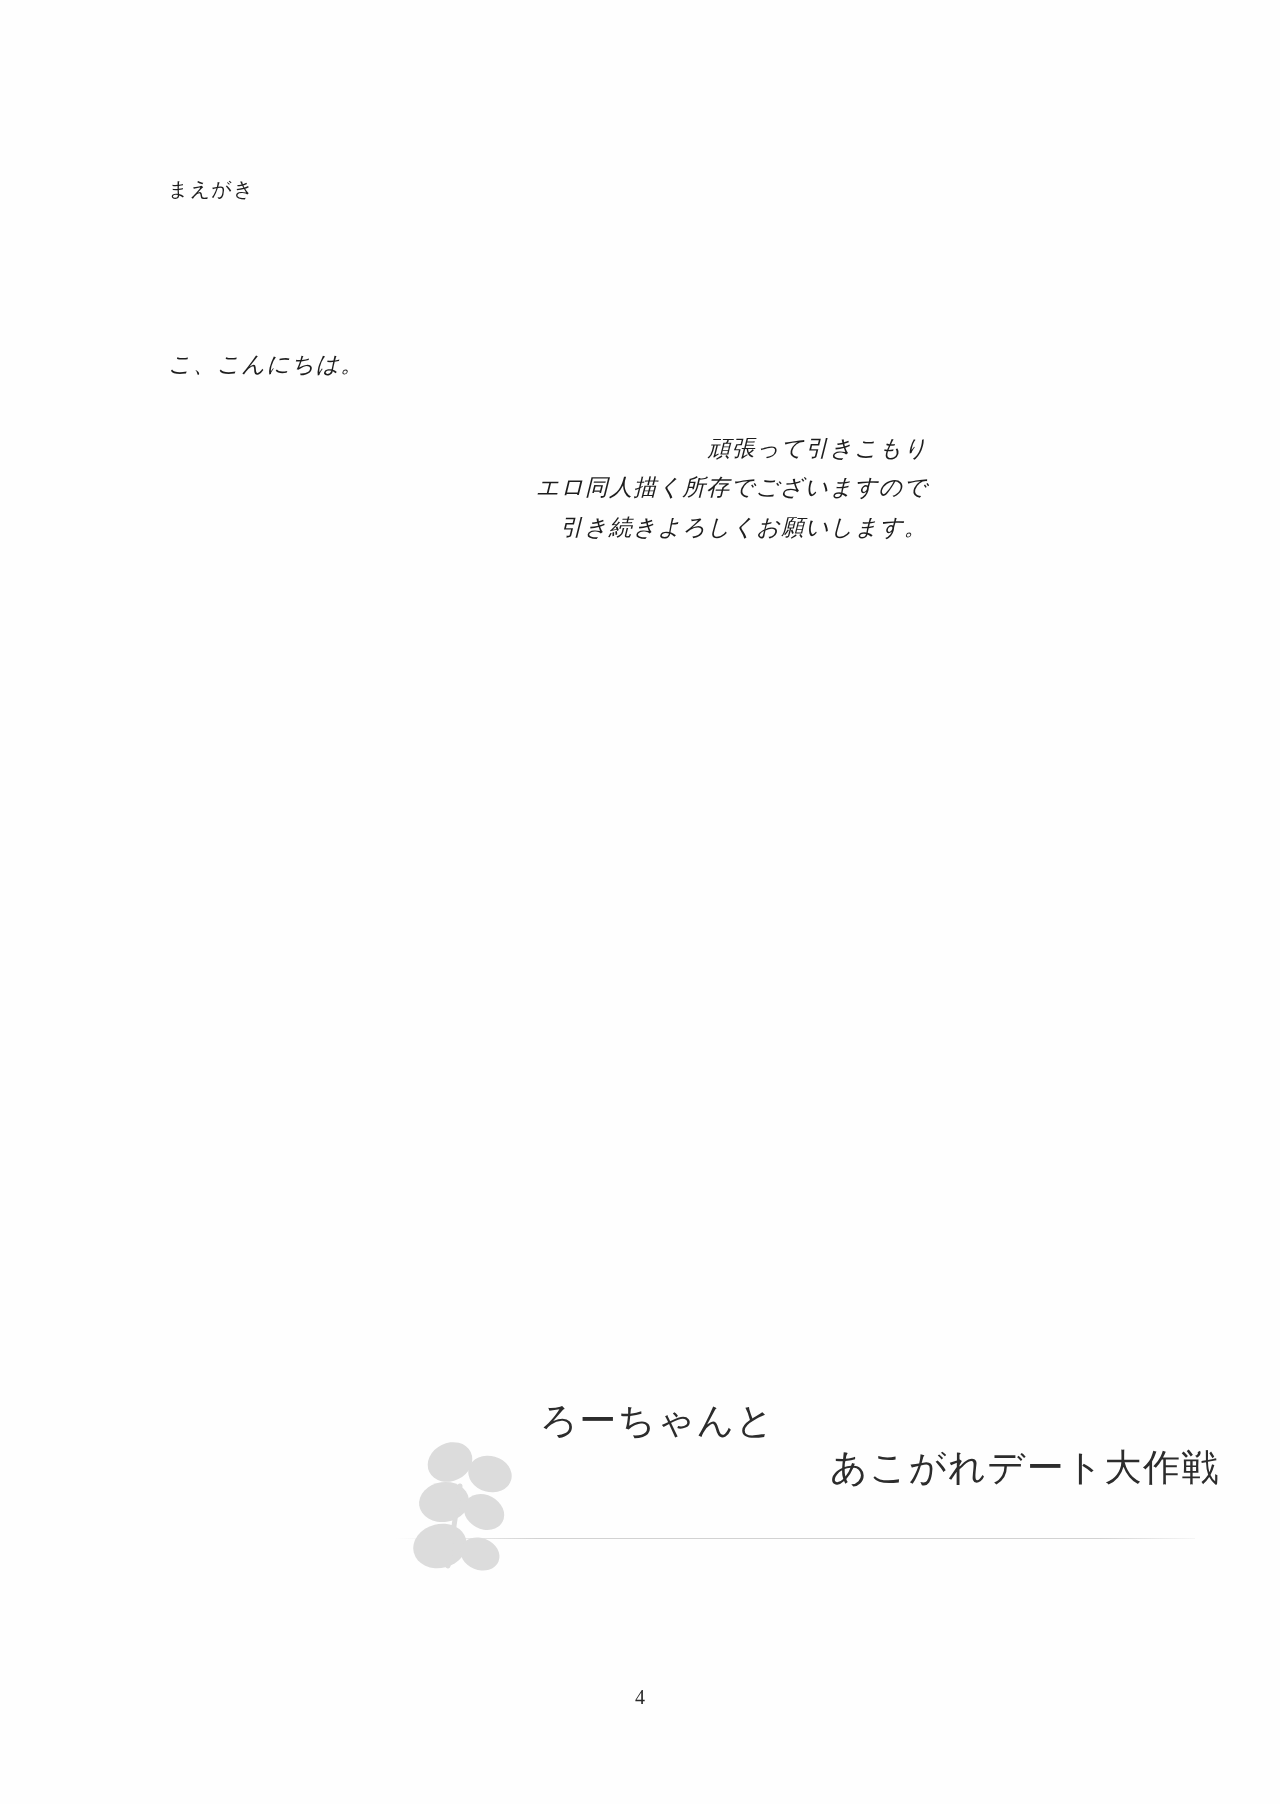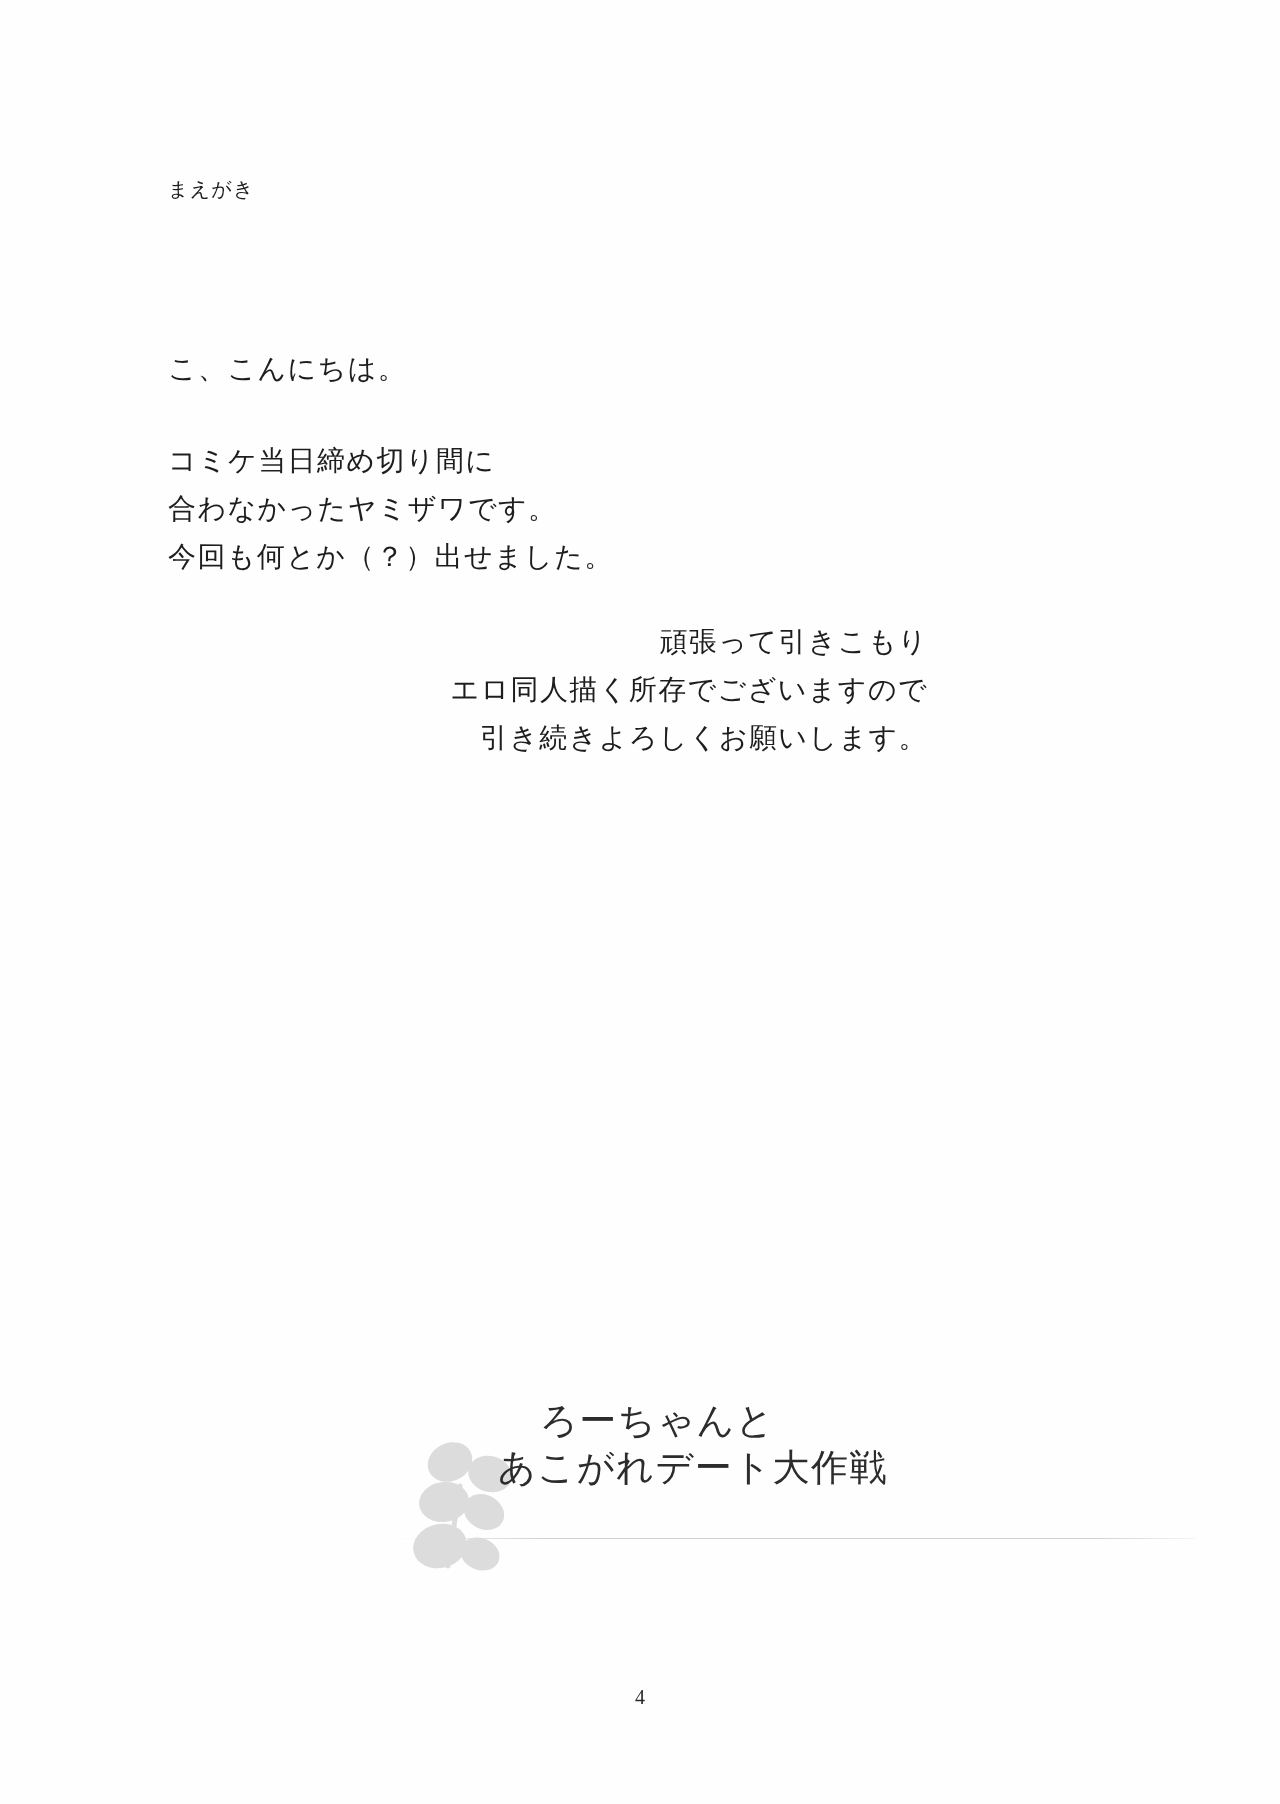--- a/index.html
+++ b/index.html
@@ -35,26 +35,27 @@
 
   
   .body-block {
     position: absolute;
     left: 168px;
     top: 345px;
     width: 760px;
   }
 
   .para {
-    font-size: 28px;
+    font-size: 23px;
     line-height: 1.72;
     letter-spacing: 0.05em;
     color: #1d1d1d;
     margin: 0 0 36px 0;
     white-space: pre-line;
+    font-style: italic;
   }
   .para:last-child { margin-bottom: 0; text-align: right; }
 
   .para-greeting { margin-bottom: 44px; }
 
   
   .footer-art {
     position: absolute;
     left: 0;
     top: 1390px;
@@ -87,21 +88,21 @@
     width: 700px;
     color: #2c2c2c;
   }
   .title-line {
     font-size: 37px;
     letter-spacing: 0.04em;
     line-height: 1.26;
     white-space: pre;
   }
   .title-line-1 { margin-left: 20px; }
-  .title-line-2 { margin-left: -22px; }
+  .title-line-2 { margin-left: -22px; text-align: right; }
 
   
   .page-number {
     position: absolute;
     left: 0;
     top: 1686px;
     width: 1280px;
     text-align: center;
     font-size: 20px;
     color: #2a2a2a;
@@ -110,23 +111,20 @@
 </style>
 </head>
 <body>
 
 <div class="page">
 
   <div class="preface-heading">まえがき</div>
 
   <div class="body-block">
     <p class="para para-greeting">こ、こんにちは。</p>
-    <p class="para">コミケ当日締め切り間に
-合わなかったヤミザワです。
-今回も何とか（？）出せました。</p>
     <p class="para">頑張って引きこもり
 エロ同人描く所存でございますので
 引き続きよろしくお願いします。</p>
   </div>
 
   <div class="footer-art"></div>
 
   <div class="footer-rule"></div>
 
   <svg class="clover" viewBox="0 0 140 150">

